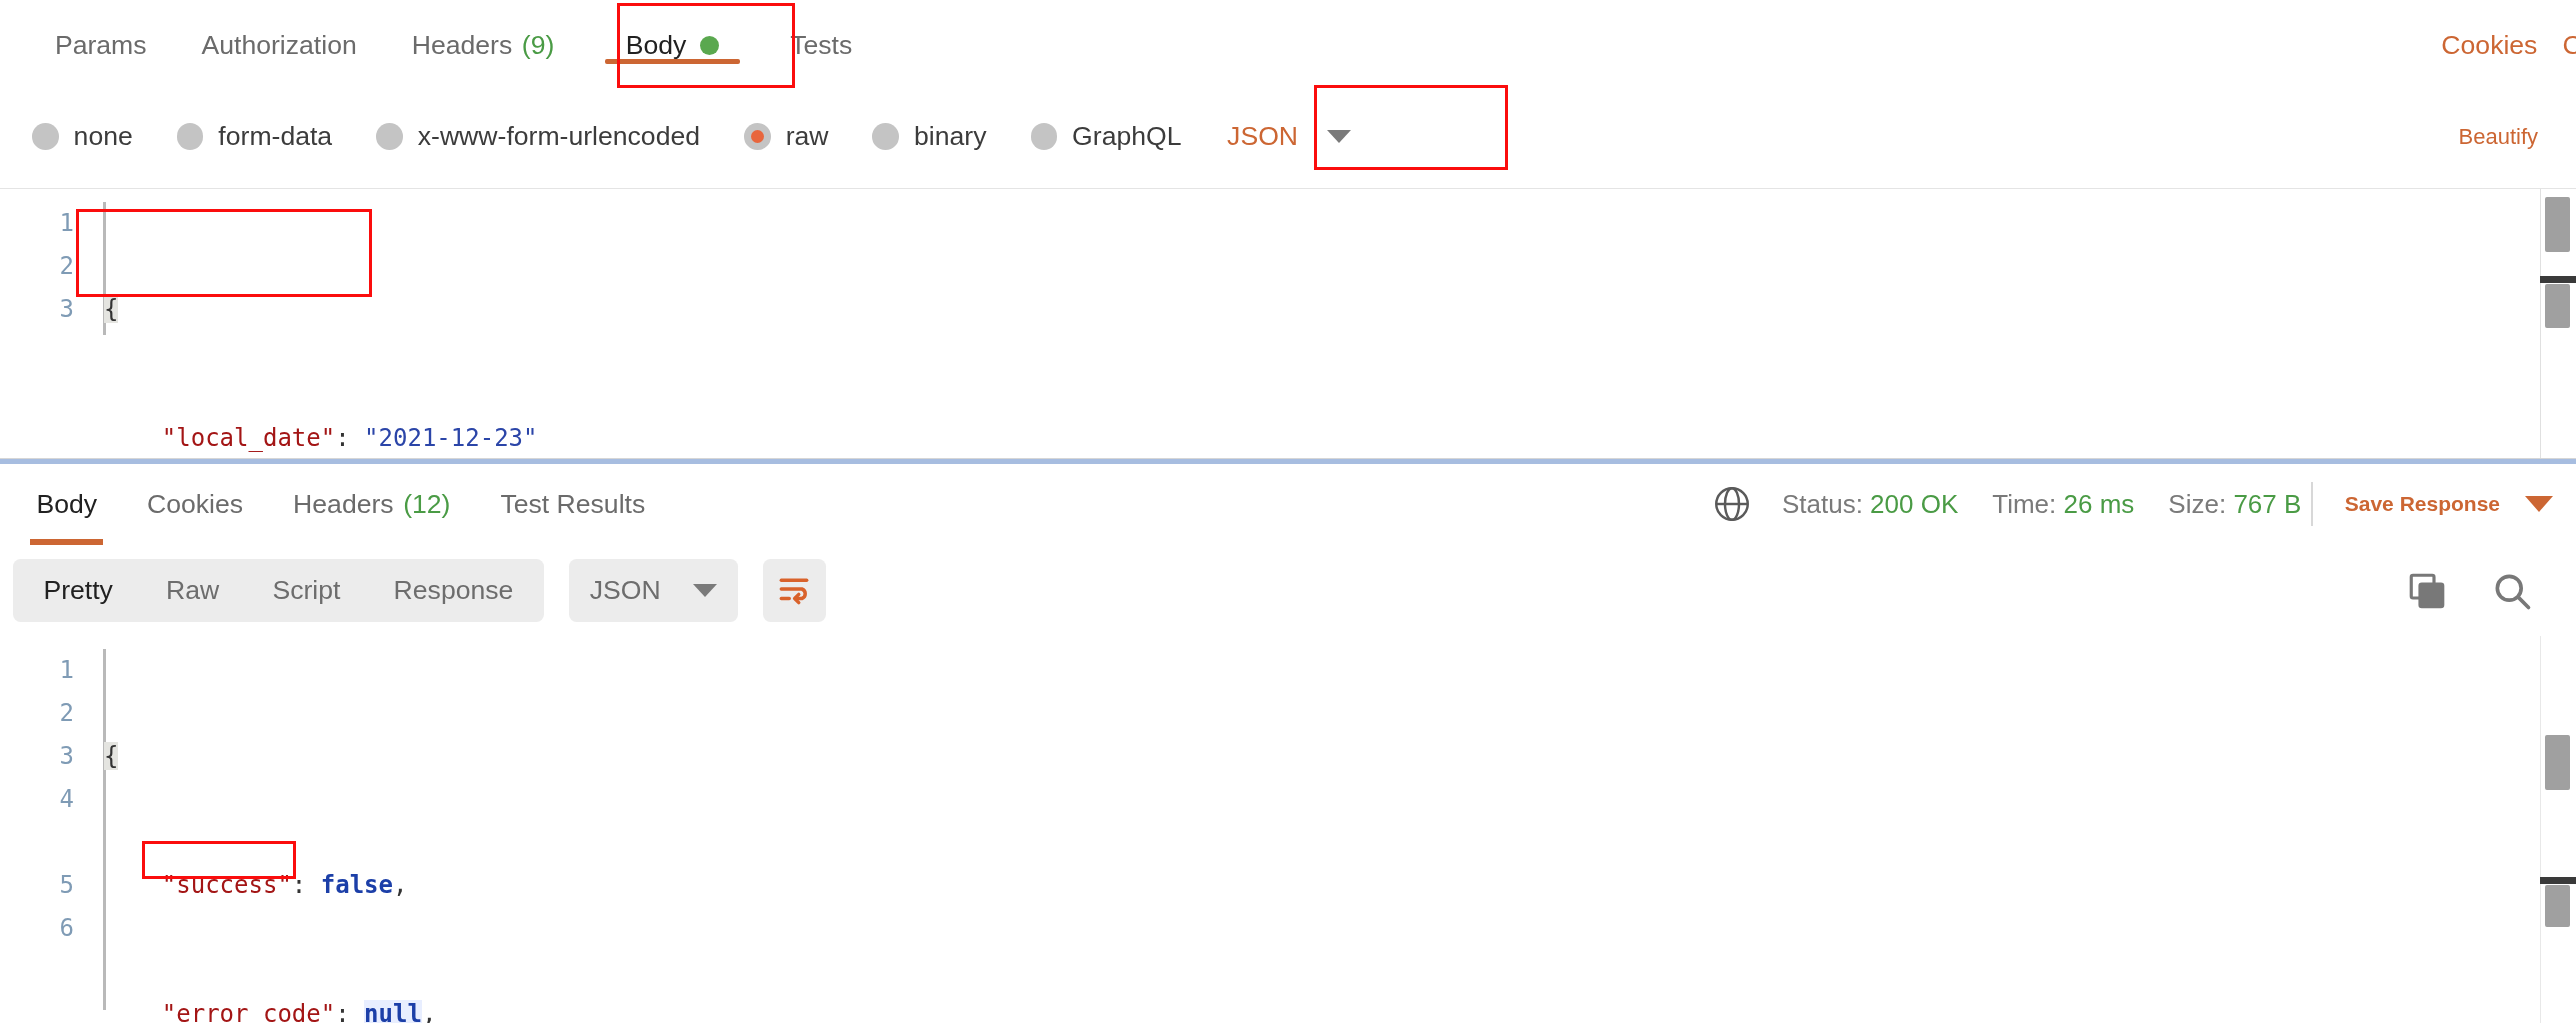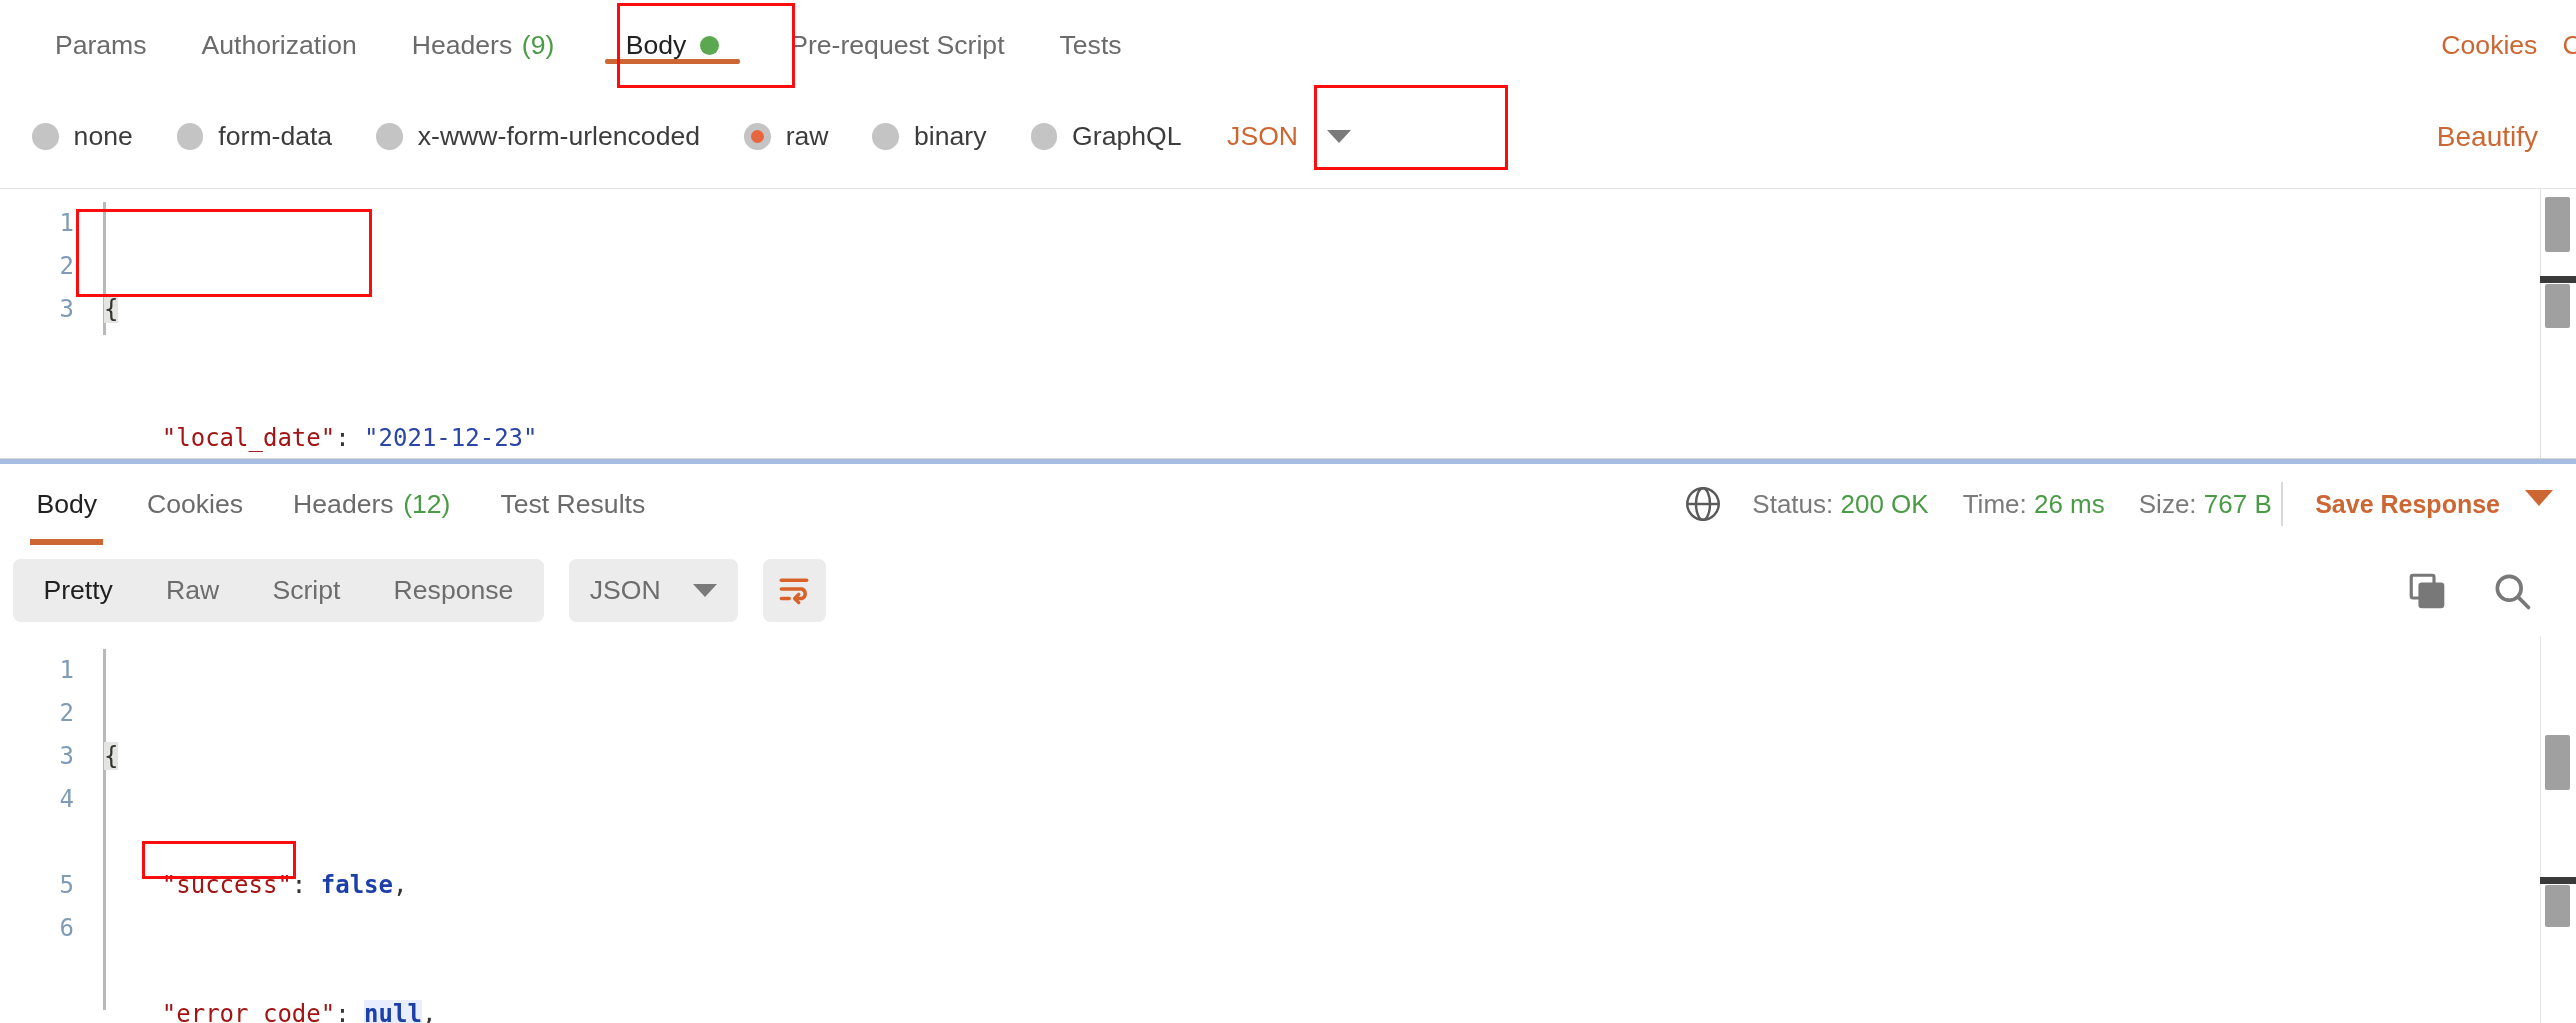--- a/index.html
+++ b/index.html
@@ -120,21 +120,21 @@
   }
   .caret {
     width: 0; height: 0;
     border-left: 12.3px solid transparent;
     border-right: 12.3px solid transparent;
     border-top: 13.3px solid #7a7a7a;
     margin-left: 28.5px;
   }
   .beautify {
     margin-left: auto;
-    font-size: 28px;
+    font-size: 22px;
     color: #cc6633;
     cursor: pointer;
     padding-right: 38px;
     white-space: nowrap;
   }
 
   
   .req-editor {
     position: absolute;
     left: 0; top: 188px;
@@ -250,24 +250,24 @@
   .meta-item { color: #7a7a7a; margin-right: 34px; }
   .meta-val { color: #4a9b45; }
   .meta-sep {
     width: 1.9px; height: 44px;
     background: #d8d8d8;
     margin: 0 32px 0 9.5px;
   }
   .save-resp {
     color: #cc6633;
     font-weight: bold;
-    font-size: 25px;
-    cursor: pointer;
-    display: flex;
-    align-items: flex-start;
+    font-size: 21px;
+    cursor: pointer;
+    display: flex;
+    align-items: center;
   }
   .save-resp .caret-o {
     width: 0; height: 0;
     border-left: 14.2px solid transparent;
     border-right: 14.2px solid transparent;
     border-top: 16px solid #cc6633;
     margin-left: 25px;
   }
   .globe-icon { margin-right: 28.5px; display: flex; align-items: center; }
 
@@ -352,23 +352,20 @@
       <span>Authorization</span>
     </div>
     <div class="req-tab">
       <span>Headers</span>
       <span class="count-green">(9)</span>
     </div>
     <div class="req-tab active" style="padding:0 44px;">
       <span>Body</span>
       <span class="dot-green"></span>
       <span class="underline"></span>
-    </div>
-    <div class="req-tab">
-      <span>Pre-request Script</span>
     </div>
     <div class="req-tab">
       <span>Tests</span>
     </div>
   </div>
   <div class="req-right">
     <span>Cookies</span>
     <span style="margin-right:-34px;">Code</span>
   </div>
 </div>

